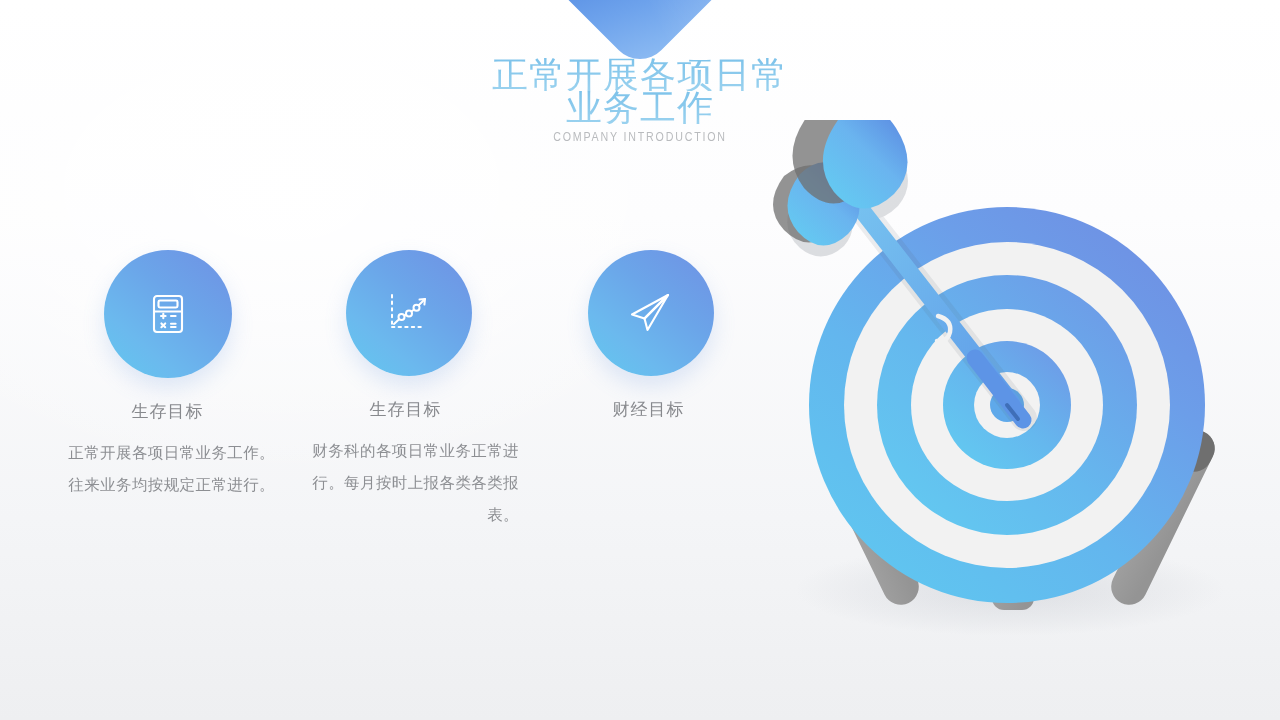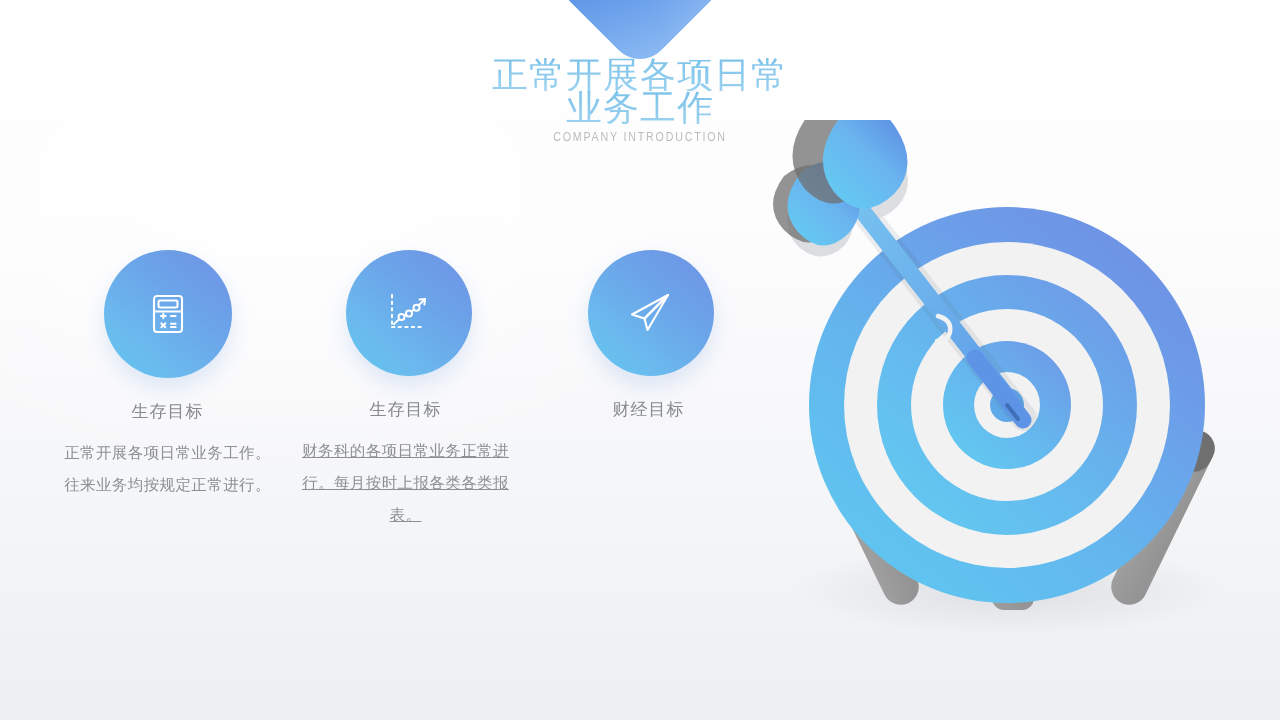--- a/index.html
+++ b/index.html
@@ -103,29 +103,29 @@
 
   .feat-head {
     margin-top: 22px;
     text-align: center;
     font-size: 17px;
     color: #87898d;
     letter-spacing: 1px;
   }
   .feat-body {
     margin-top: 14px;
-    text-align: center;
+    text-align: right;
     font-size: 15.5px;
     line-height: 32px;
     color: #8d8f93;
     letter-spacing: .4px;
     padding: 0 8px;
   }
   .feature.f1 .feat-body { padding: 0 14px; }
-  .feature.f2 .feat-body { padding: 0 8px; text-decoration: underline; }
+  .feature.f2 .feat-body { padding: 0 8px; }
   .feature.f3 .feat-body { padding: 0 4px; }
 
   
   .feature.f1 { margin-left: 26px; }
   .feature.f2 { margin-left: -5px; }
   .feature.f2 .circle-wrap { padding-left: 6px; }
   .feature.f3 { margin-left: 0px; }
   .feature.f3 .circle-wrap { padding-left: 4px; }
   .feature.f2 .circle { width:126px; height:126px; }
   .feature.f3 .circle { width:126px; height:126px; }

